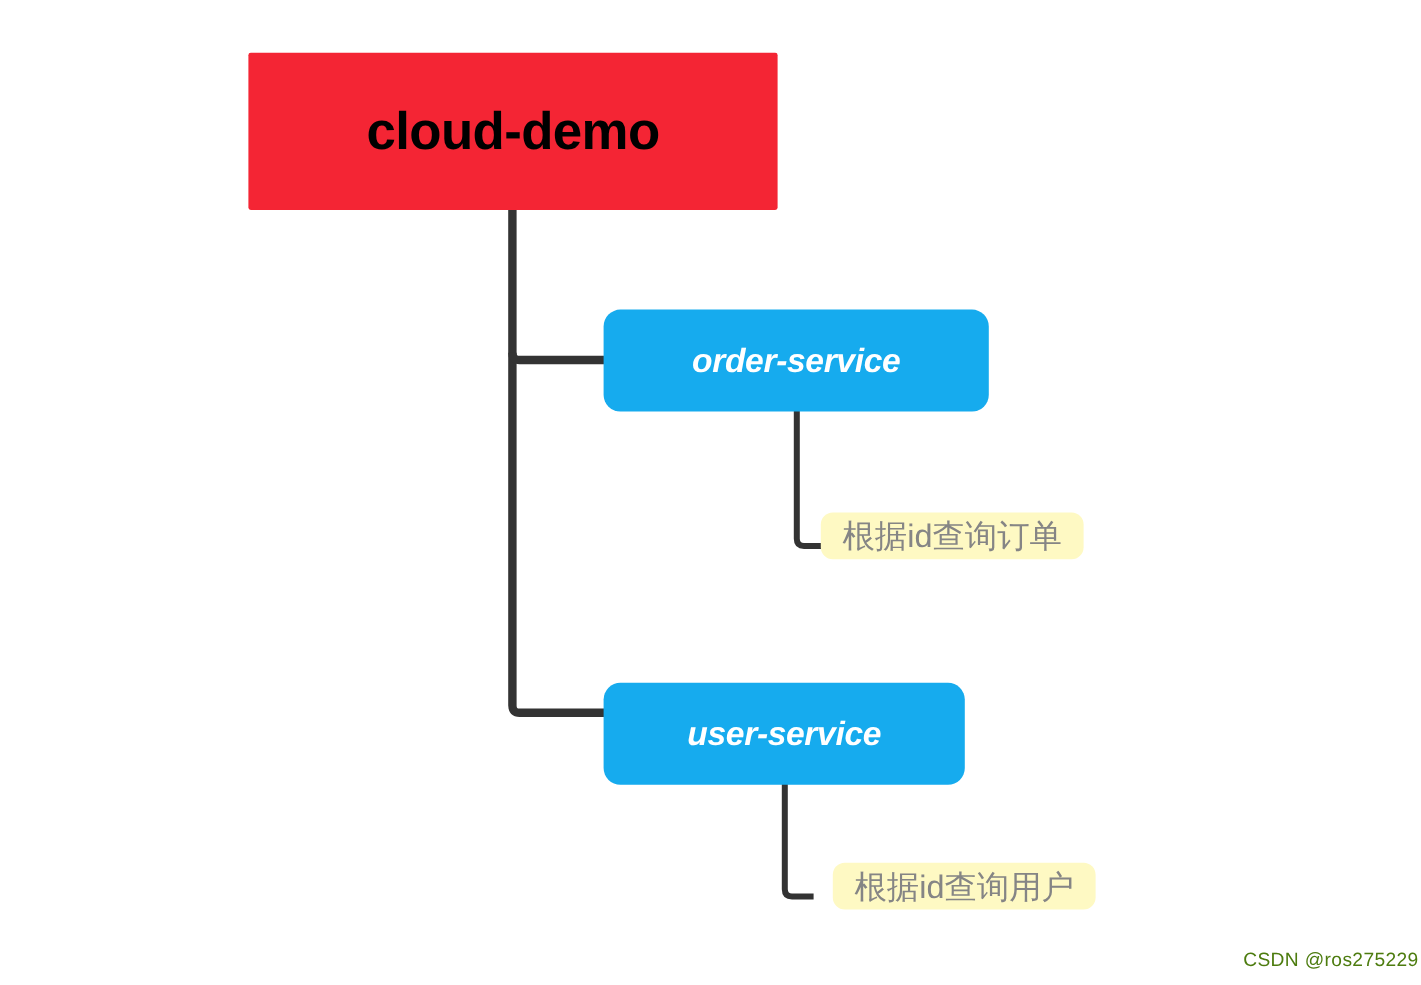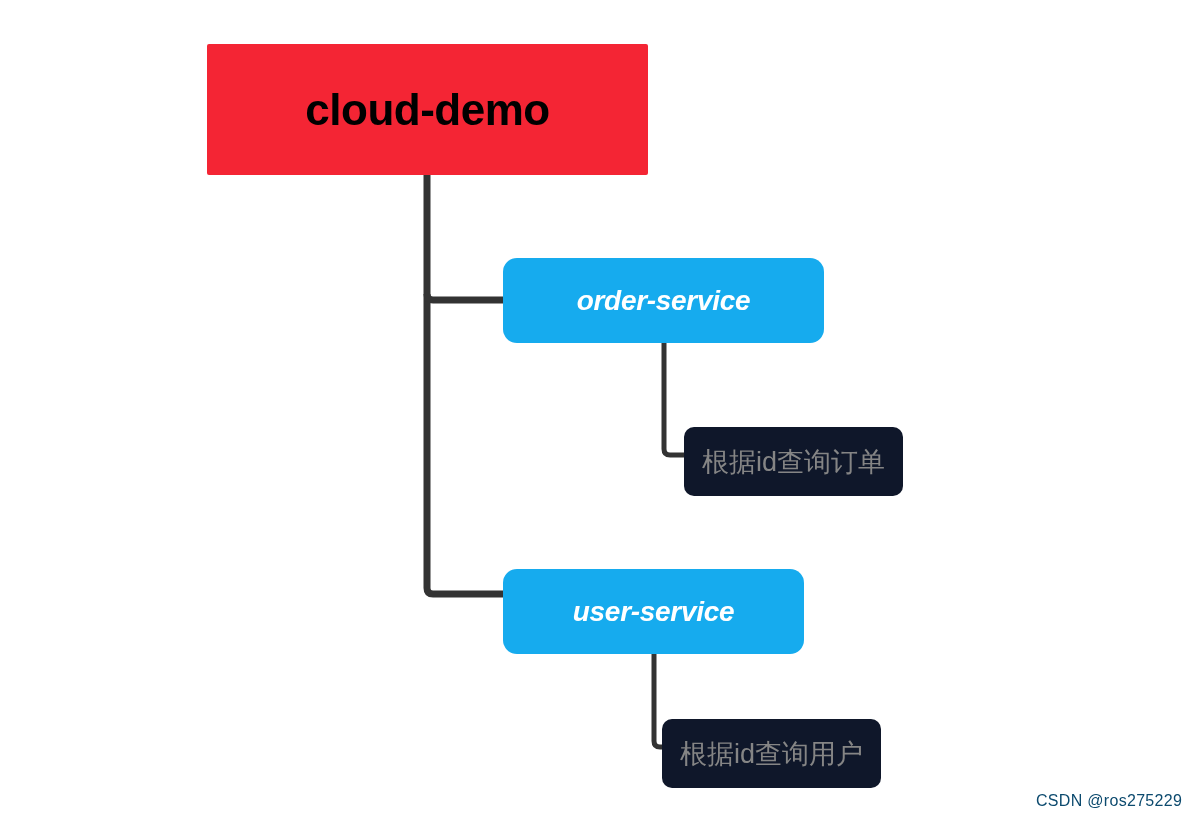--- a/index.html
+++ b/index.html
@@ -71,47 +71,47 @@
     width: 321px;
   }
   .node-user {
     left: 503px;
     top: 569px;
     width: 301px;
   }
 
   
   .node-leaf {
-    background: #0f172a;
+    background: #fef9c3;
     border-radius: 10px;
-    height: 69px;
+    height: 39px;
     padding: 12px 18px;
   }
   .node-leaf .node-label {
     color: #858585;
     font-size: 27px;
     font-weight: normal;
   }
   .node-leaf-order {
     left: 684px;
     top: 427px;
   }
   .node-leaf-user {
-    left: 662px;
+    left: 694px;
     top: 719px;
     text-align: right;
   }
 
   
   .watermark {
     position: absolute;
     left: 1036px;
     top: 792px;
     font-size: 16px;
-    color: #0c4a6e;
+    color: #4d7c0f;
     letter-spacing: 0.3px;
     white-space: nowrap;
   }
 </style>
 </head>
 <body>
 
 <div id="canvas">
 
   <svg id="connectors" viewBox="0 0 1184 821" width="1184" height="821" xmlns="http://www.w3.org/2000/svg">

